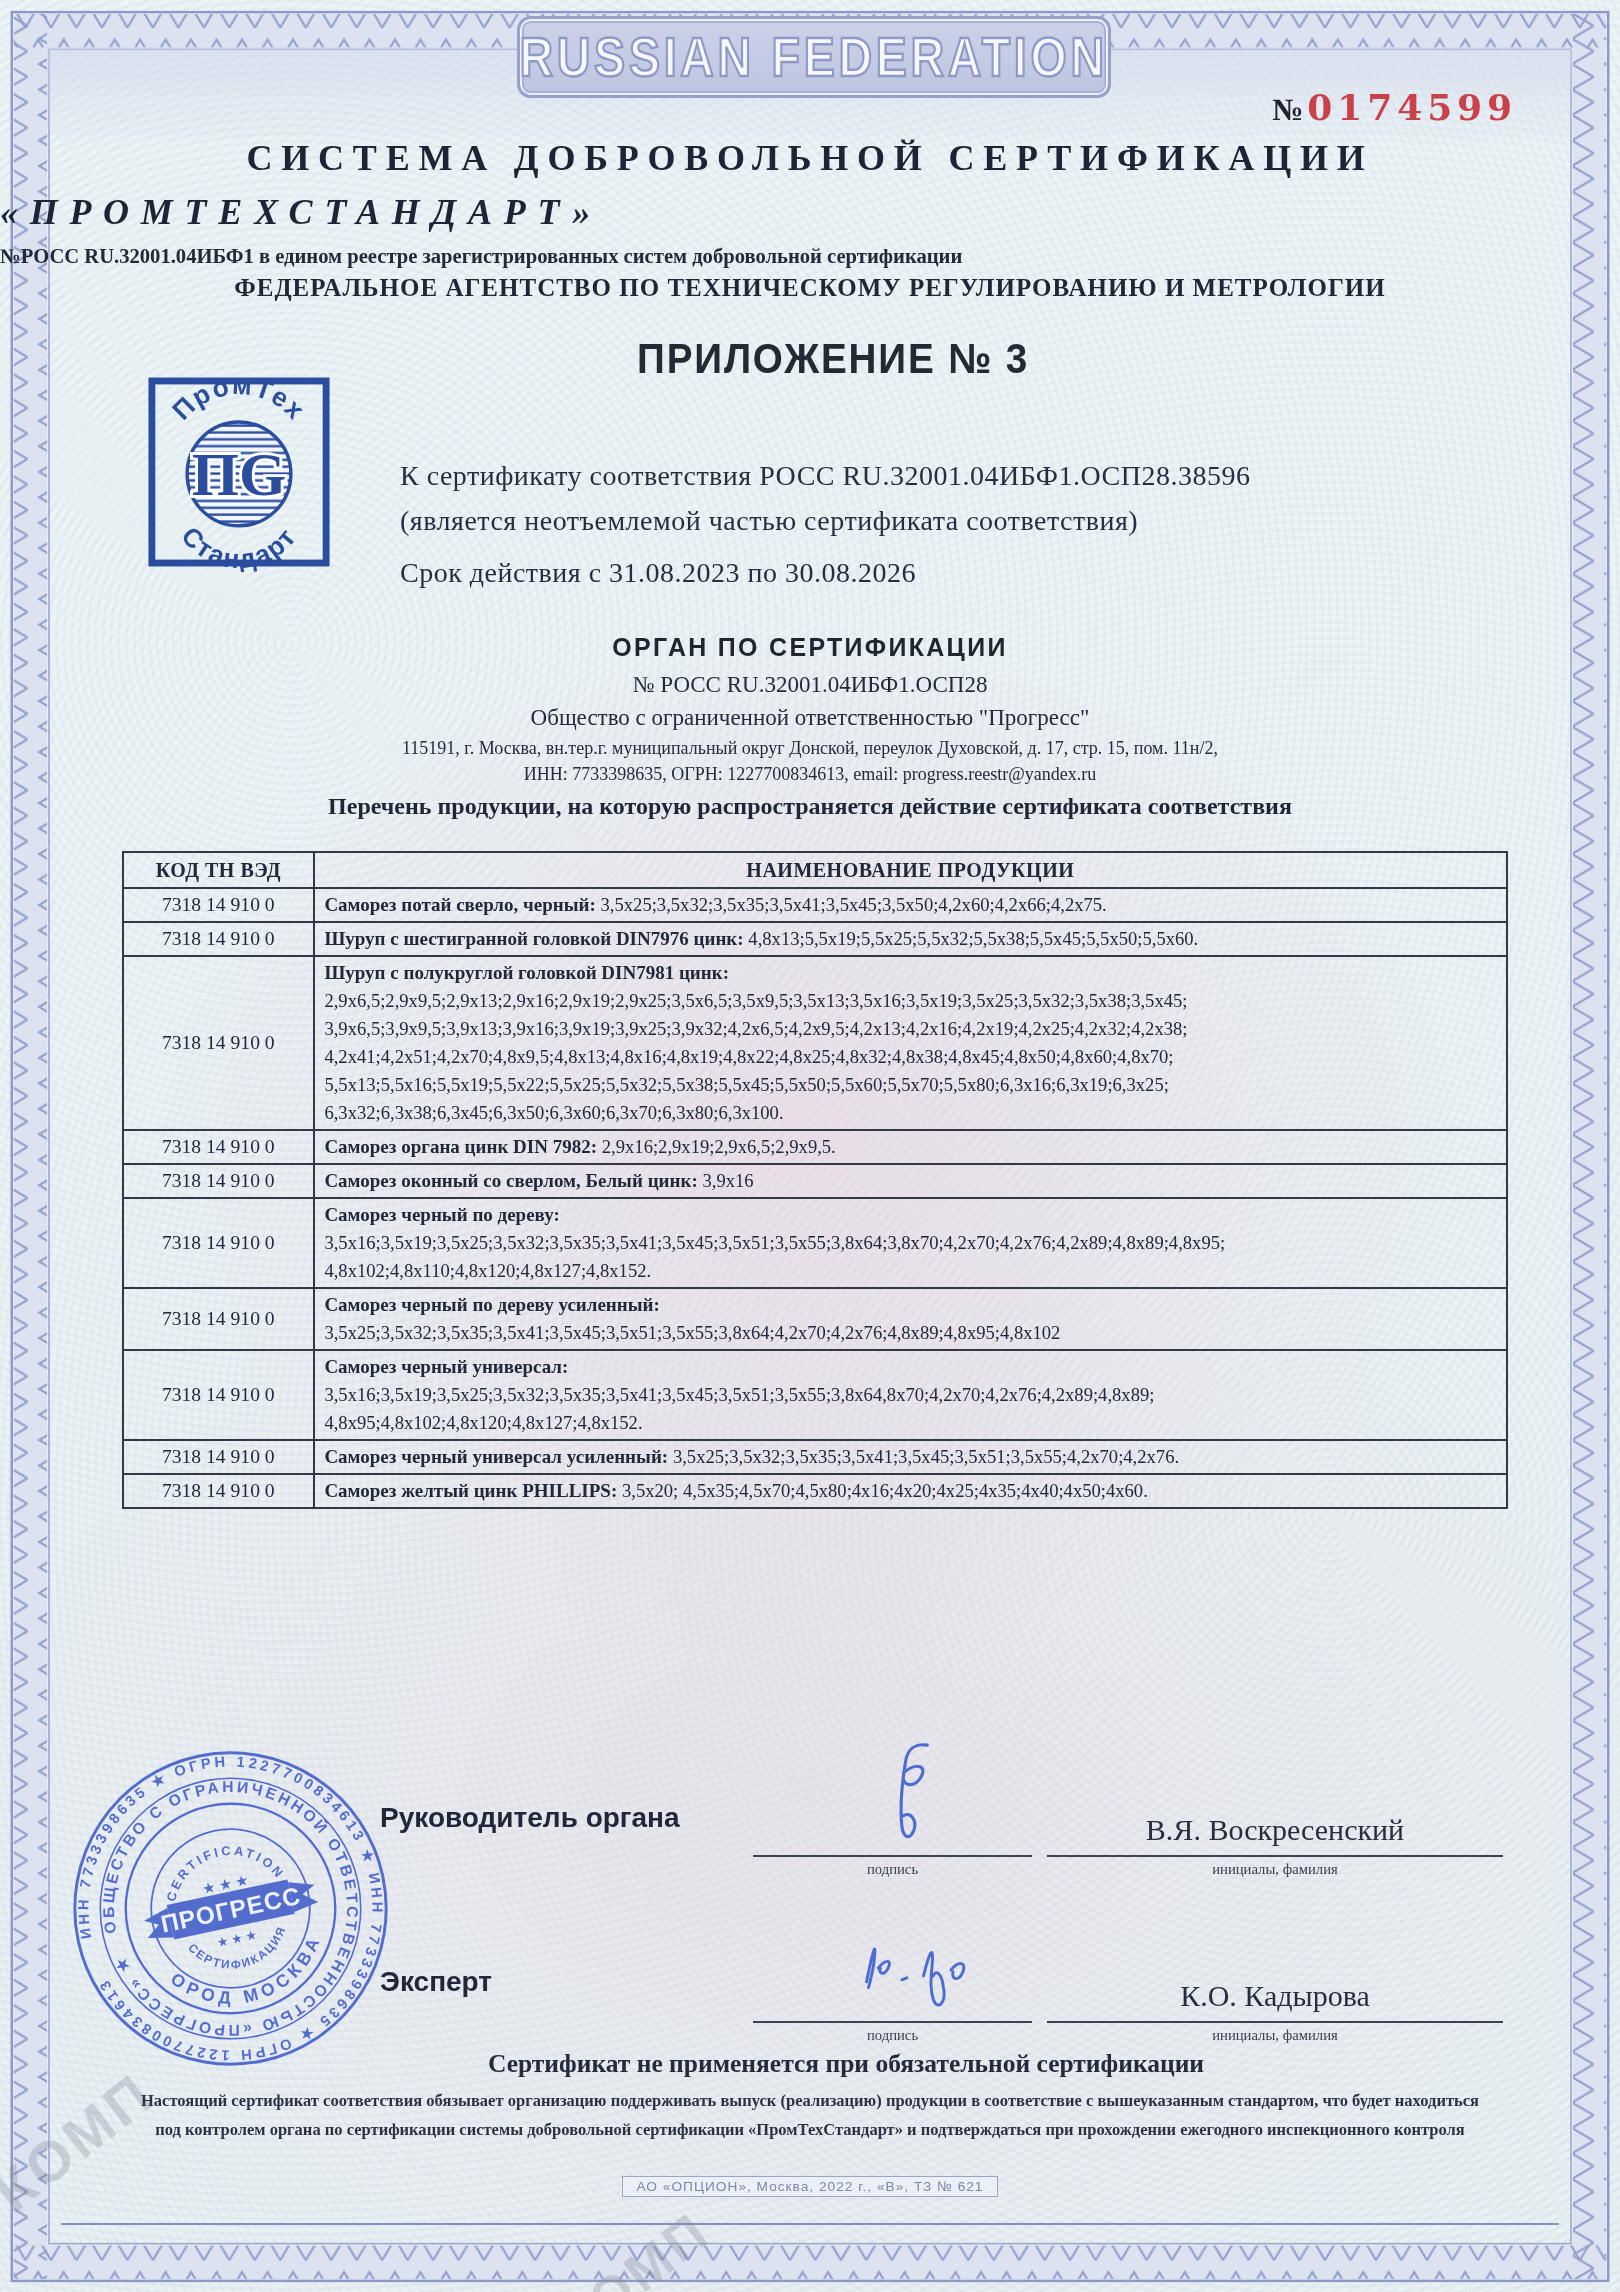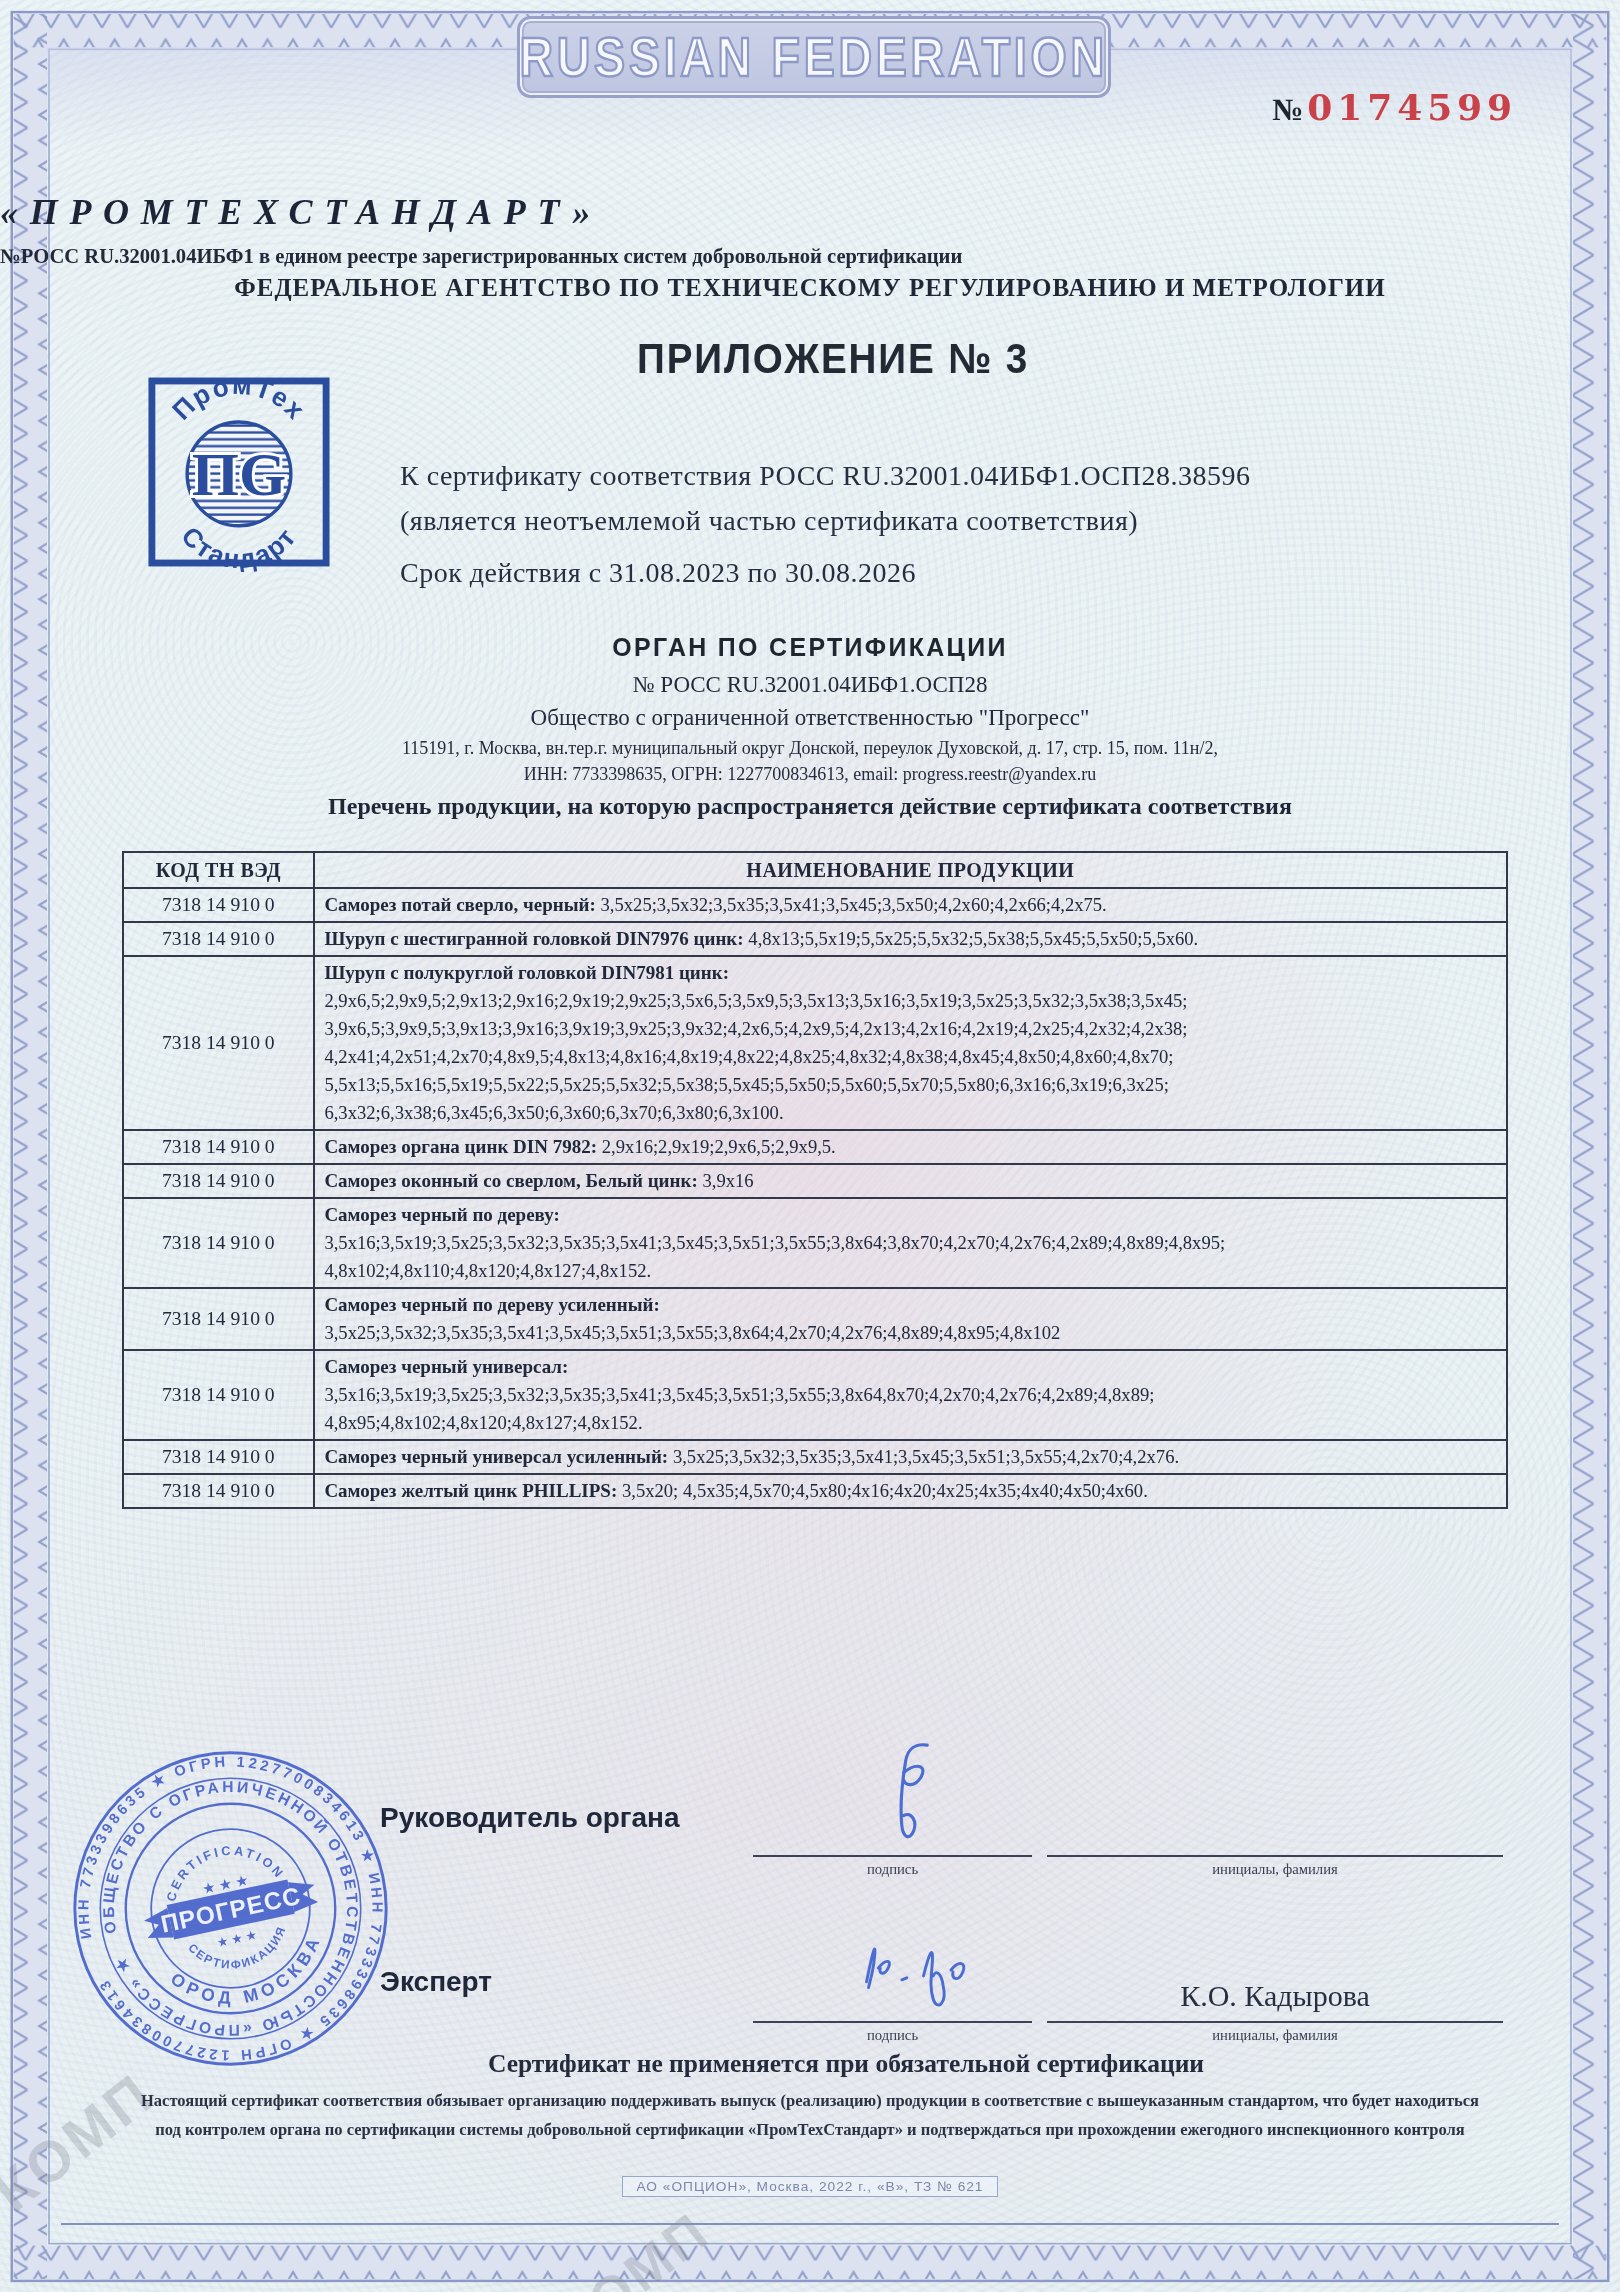--- a/index.html
+++ b/index.html
@@ -121,20 +121,21 @@
 
   <div class="banner">
     <span>RUSSIAN FEDERATION</span>
   </div>
 
   <div class="doc-no">
     <span class="no-sign">№</span>
     <span class="no-digits">0174599</span>
   </div>
 
+  <div class="title1">СИСТЕМА ДОБРОВОЛЬНОЙ СЕРТИФИКАЦИИ</div>
   <div class="title2">«ПРОМТЕХСТАНДАРТ»</div>
   <div class="reg-line">№РОСС RU.32001.04ИБФ1 в едином реестре зарегистрированных систем добровольной сертификации</div>
   <div class="agency-line">ФЕДЕРАЛЬНОЕ АГЕНТСТВО ПО ТЕХНИЧЕСКОМУ РЕГУЛИРОВАНИЮ И МЕТРОЛОГИИ</div>
 
   <div class="appendix">ПРИЛОЖЕНИЕ № 3</div>
 
   <svg class="logo" width="184" height="200" viewBox="0 0 188 204" aria-hidden="true">
     <defs>
       <pattern id="lst" width="7" height="7" patternUnits="userSpaceOnUse">
         <rect width="7" height="7" fill="#f3f7fc"></rect>
@@ -287,20 +288,21 @@
       <path d="M38,58 C46,48 52,50 48,58 C44,66 38,64 40,58"></path>
       <path d="M62,70 l5,-2"></path>
       <path d="M84,66 C90,42 94,34 93,52 C92,66 90,78 94,90 C98,102 108,94 104,76 C102,62 96,60 94,66"></path>
       <path d="M112,60 C120,50 128,52 124,62 C120,72 112,70 114,62"></path>
     </g>
   </svg>
 
   <div class="sig-role role1">Руководитель органа</div>
   <div class="sig-line line1a"></div>
   <div class="sig-line line1b"></div>
+  <div class="sig-name name1">В.Я. Воскресенский</div>
   <div class="sig-label lab1a">подпись</div>
   <div class="sig-label lab1b">инициалы, фамилия</div>
 
   <div class="sig-role role2">Эксперт</div>
   <div class="sig-line line2a"></div>
   <div class="sig-line line2b"></div>
   <div class="sig-name name2">К.О. Кадырова</div>
   <div class="sig-label lab2a">подпись</div>
   <div class="sig-label lab2b">инициалы, фамилия</div>
 

